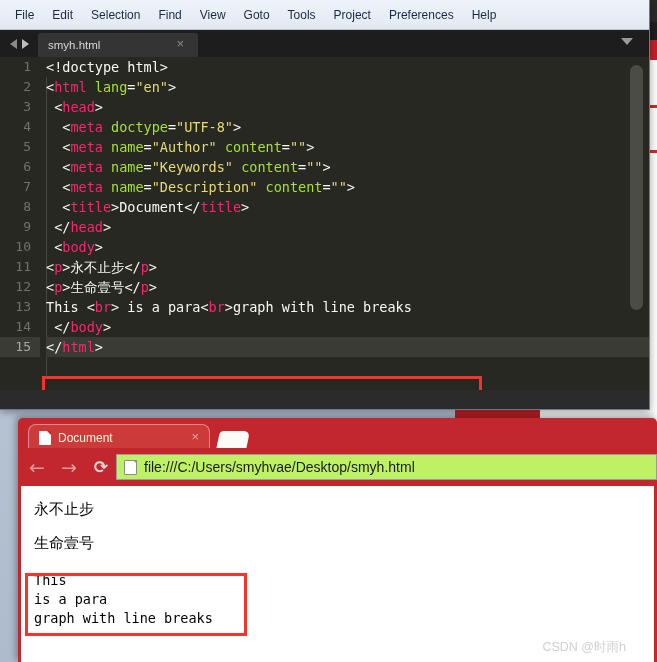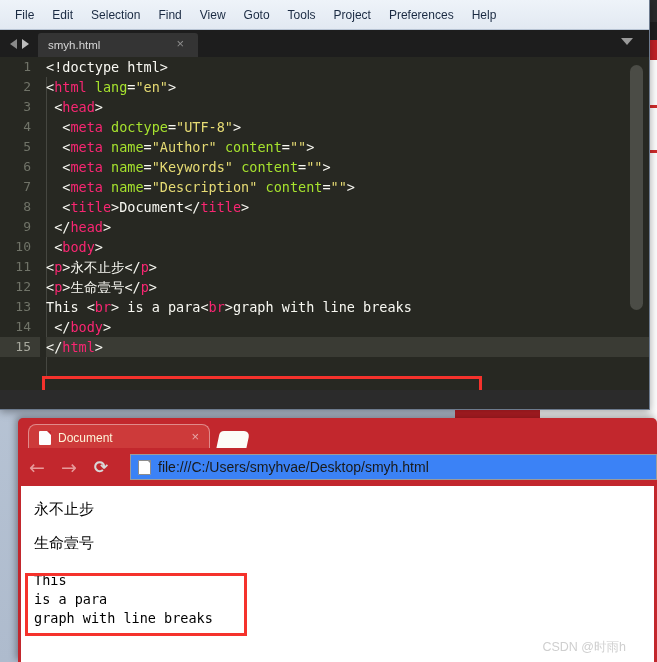--- a/index.html
+++ b/index.html
@@ -306,22 +306,22 @@
     margin-left: 6px;
     display: flex; align-items: center; justify-content: center;
     color: #e79a9a;
     font-size: 19px;
     font-family: "DejaVu Sans", sans-serif;
   }
   .nav-btn.reload { color: #d8d8d8; font-size: 17px; font-weight: bold; }
   .omnibox {
     flex: 1;
     height: 26px;
-    margin-left: 16px; margin-right: 0px;
-    background: #3b82f6;
+    margin-left: 2px; margin-right: 0px;
+    background: #bef264;
     border: 1px solid #9b9b9b;
     display: flex; align-items: center;
     box-sizing: border-box;
   }
   .omnibox-icon {
     width: 11px; height: 13px;
     margin-left: 7px; margin-right: 7px;
     background: #fff;
     border: 1px solid #8d8d8d;
     border-radius: 1px;

